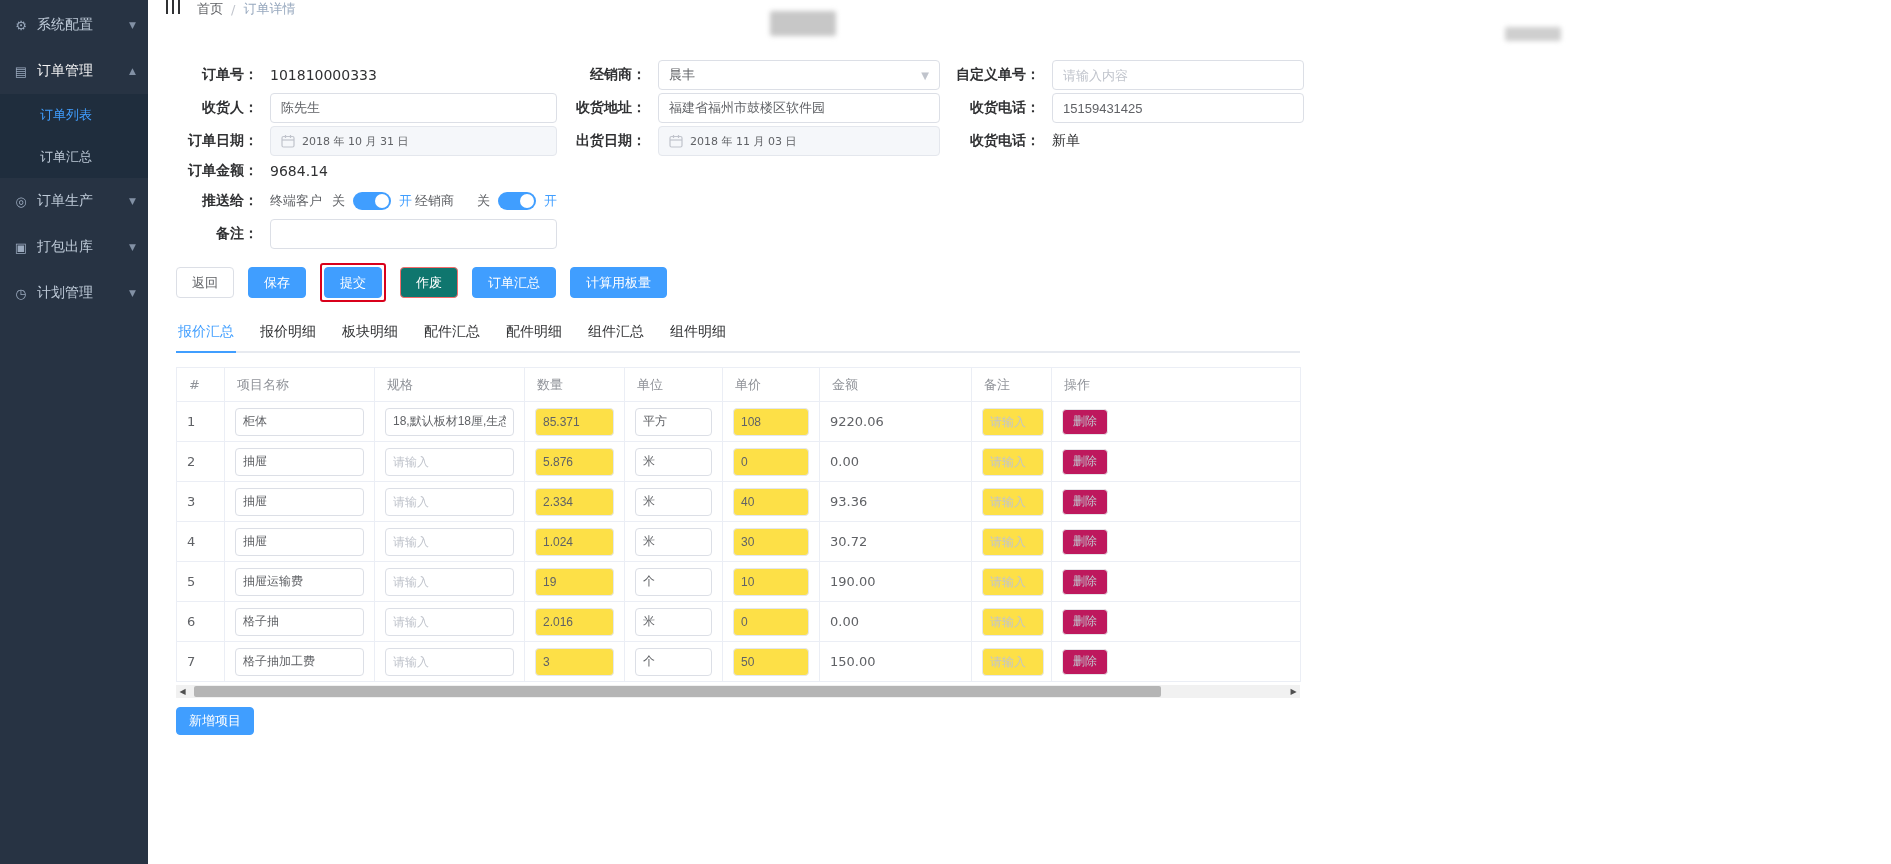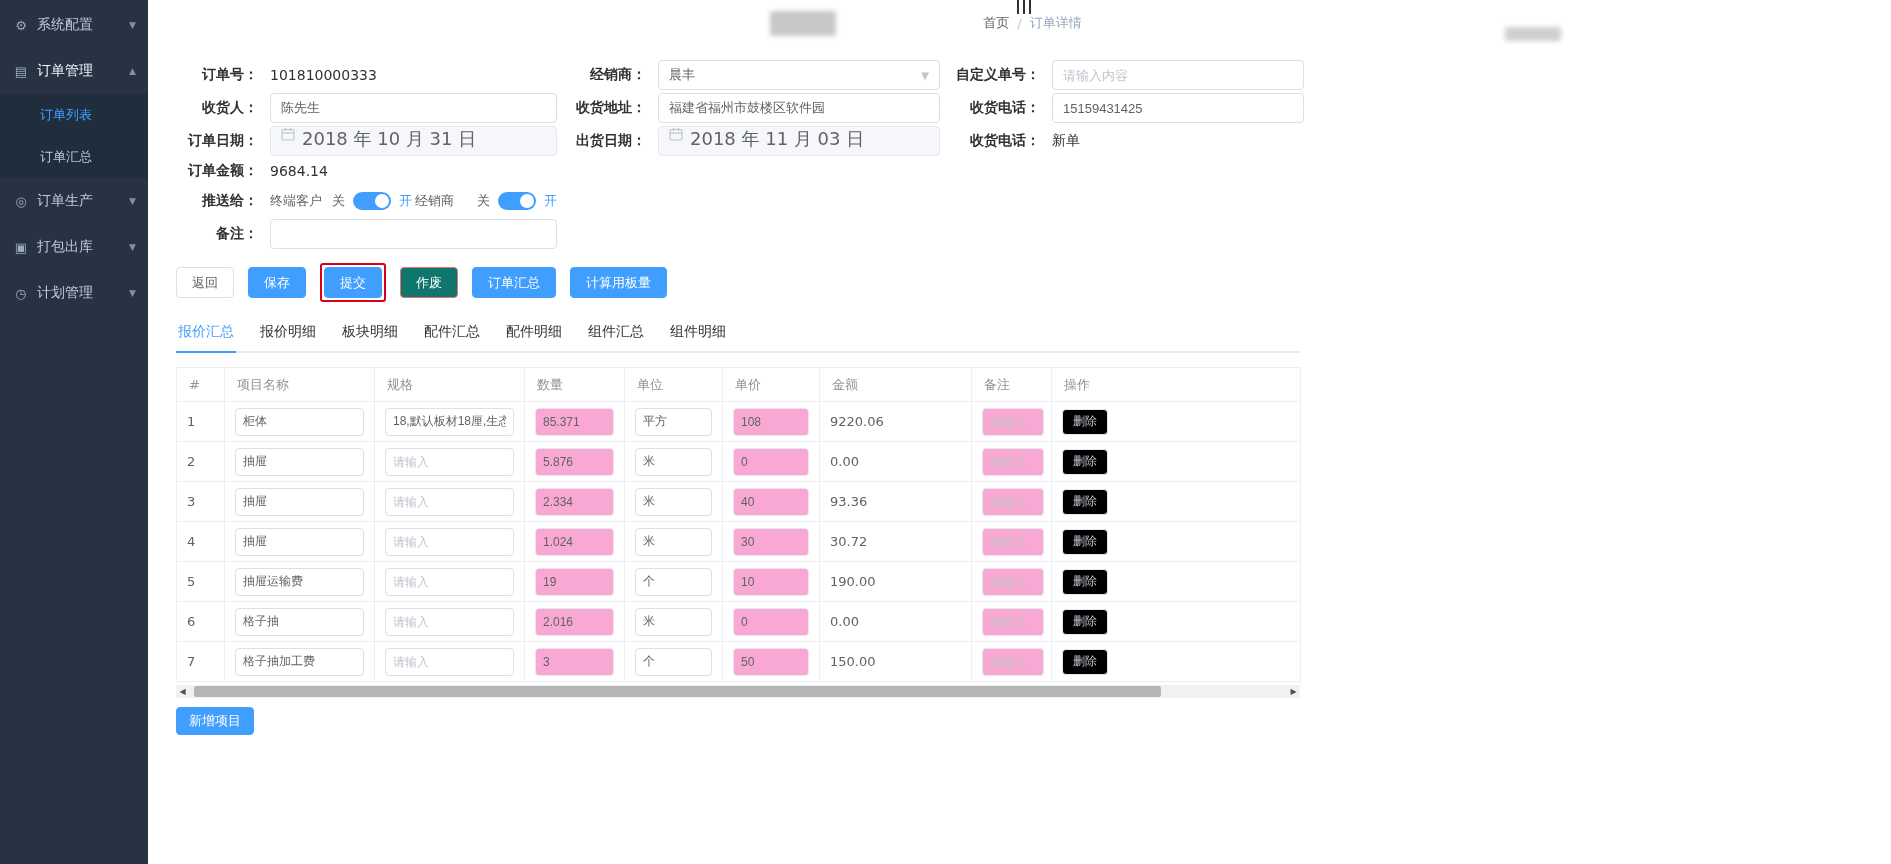--- a/index.html
+++ b/index.html
@@ -13,21 +13,21 @@
   .s-item .ic { width:18px; margin-right:7px; font-size:13px; color:#9aa9bd; text-align:center; flex-shrink:0; }
   .s-item .lbl { flex:1; white-space:nowrap; }
   .s-item .chev { font-size:9px; color:#8291a5; }
   .s-item.open { color:#f4f4f5; }
   .submenu { background:#1f2d3d; }
   .sub-item { height:42px; display:flex; align-items:center; padding-left:40px; color:#bfcbd9; font-size:13px; cursor:pointer; }
   .sub-item.active { color:#409eff; }
 
   
   .main { flex:1; position:relative; background:#fff; }
-  .topbar { height:48px; display:flex; align-items:center; padding-left:10px; position:relative;flex-direction:column; }
+  .topbar { height:48px; display:flex; align-items:flex-start; padding-left:18px; position:relative; }
   .hamburger { width:15px; height:14px; background:repeating-linear-gradient(to right,#303133 0 2px,transparent 2px 6px); cursor:pointer; }
   .breadcrumb { margin-left:16px; font-size:13px; display:flex; gap:8px; align-items:center; }
   .bc-home { color:#606266; cursor:pointer; }
   .bc-sep { color:#c0c4cc; }
   .bc-cur { color:#97a8be; }
   .blur-box { position:absolute; background:#c7c7c7; filter:blur(2.5px); border-radius:2px; }
   .blur-center { left:622px; top:11px; width:66px; height:25px; }
   .blur-right { right:330px; top:27px; width:56px; height:14px; background:#cfcfcf; }
 
   .content { padding:12px 0 0 28px; }
@@ -35,21 +35,21 @@
   
   .frow { display:flex; align-items:center; margin-bottom:3px; min-height:30px; }
   .lab { text-align:right; font-weight:bold; padding-right:12px; white-space:nowrap; flex-shrink:0; font-size:14px; color:#303133; }
   .lab1 { width:94px; } .lab2 { width:101px; } .lab3 { width:112px; }
   .val1 { width:287px; flex-shrink:0; } .val2 { width:282px; flex-shrink:0; } .val3 { width:252px; flex-shrink:0; }
   .txt { font-size:14px; color:#303133; }
   .inp { height:30px; border:1px solid #dcdfe6; border-radius:4px; padding:0 10px; font-size:13px; color:#606266; outline:none; background:#fff; }
   .inp::placeholder { color:#c0c4cc; }
   .sel { height:30px; border:1px solid #dcdfe6; border-radius:4px; padding:0 10px; font-size:13px; color:#606266; display:flex; align-items:center; justify-content:space-between; cursor:pointer; background:#fff; }
   .sel .arrow { color:#c0c4cc; font-size:10px; }
-  .date { height:30px; background:#f5f7fa; border:1px solid #e4e7ed; border-radius:4px; padding:0 10px; font-size:18px; color:#606266; display:flex; align-items:flex-start; gap:7px; }
+  .date { height:30px; background:#f5f7fa; border:1px solid #e4e7ed; border-radius:4px; padding:0 10px; font-size:11px; color:#606266; display:flex; align-items:center; gap:7px; }
   .push-wrap { display:flex; flex-direction:row; gap:3px; }
   .push-line { display:flex; align-items:center; height:19px; font-size:13px; color:#606266; }
   .push-name { width:62px; }
   .sw-off { color:#606266; margin-right:8px; }
   .sw-on { color:#409eff; margin-left:8px; }
   .switch { width:38px; height:18px; border-radius:9px; background:#409eff; position:relative; cursor:pointer; display:inline-block; }
   .switch::after { content:""; position:absolute; right:2px; top:2px; width:14px; height:14px; border-radius:50%; background:#fff; }
 
   
   .btn-row { display:flex; align-items:center; gap:14px; margin-top:14px; }
@@ -64,23 +64,23 @@
   .tab.active { color:#409eff; border-bottom:2px solid #409eff; }
 
   
   .table-wrap { width:1124px; margin-top:14px; }
   table { width:1124px; border-collapse:collapse; table-layout:fixed; }
   th, td { border:1px solid #ebeef5; font-size:13px; text-align:left; }
   th { height:34px; color:#909399; font-weight:normal; padding:0 12px; }
   td { height:40px; padding:5px 10px; color:#606266; }
   .tinp { height:28px; border:1px solid #dcdfe6; border-radius:4px; padding:0 7px; font-size:12px; color:#606266; width:100%; outline:none; background:#fff; }
   .tinp::placeholder { color:#c0c4cc; }
-  .tinp.dis { background:#f9a8d4; border-color:#e4e7ed; }
+  .tinp.dis { background:#fde047; border-color:#e4e7ed; }
   .tinp.rem { width:62px; }
-  .del { height:26px; padding:0 10px; border-radius:4px; background:#000000; border:1px solid #e6e8eb; color:#bfc4cc; font-size:12px; cursor:pointer; }
+  .del { height:26px; padding:0 10px; border-radius:4px; background:#be185d; border:1px solid #e6e8eb; color:#bfc4cc; font-size:12px; cursor:pointer; }
 
   
   .hscroll { width:1124px; height:13px; background:#f1f1f1; display:flex; align-items:center; margin-top:3px; }
   .sc-arrow { width:13px; text-align:center; font-size:8px; color:#505050; cursor:pointer; line-height:13px; }
   .sc-track { flex:1; position:relative; height:13px; }
   .sc-thumb { position:absolute; left:0.5%; width:88%; top:1px; height:11px; background:#b5b5b5; border-radius:2px; cursor:pointer; }
 
   .add-btn { margin-top:9px; height:28px; padding:0 12px; border-radius:4px; background:#409eff; border:1px solid #409eff; color:#fff; font-size:13px; cursor:pointer; }
 </style>
 </head>

